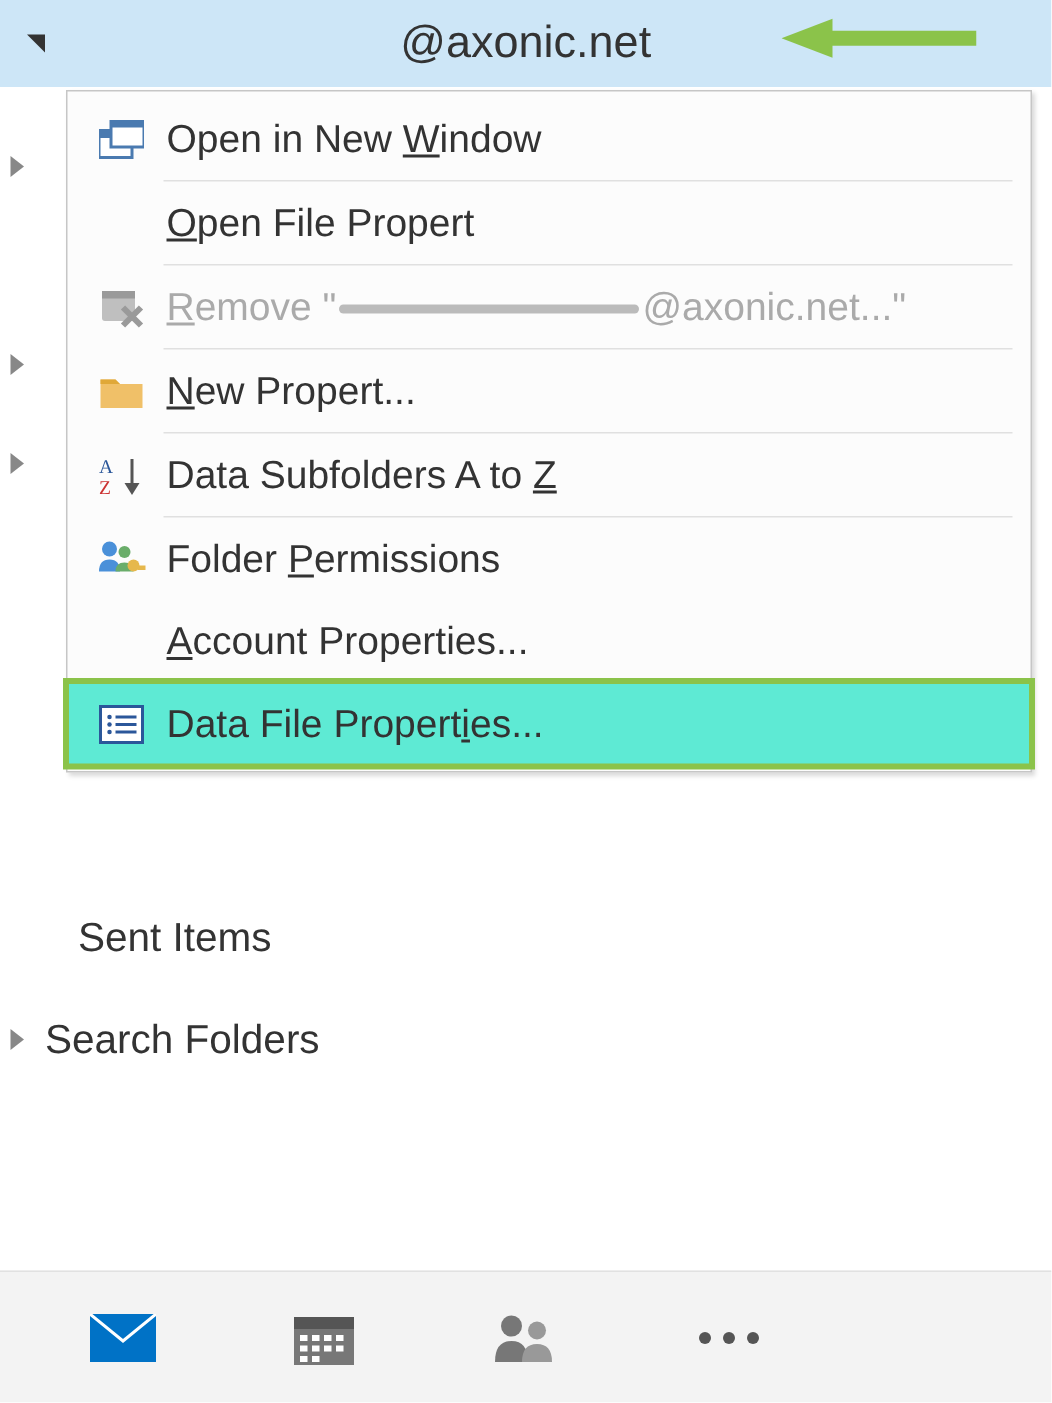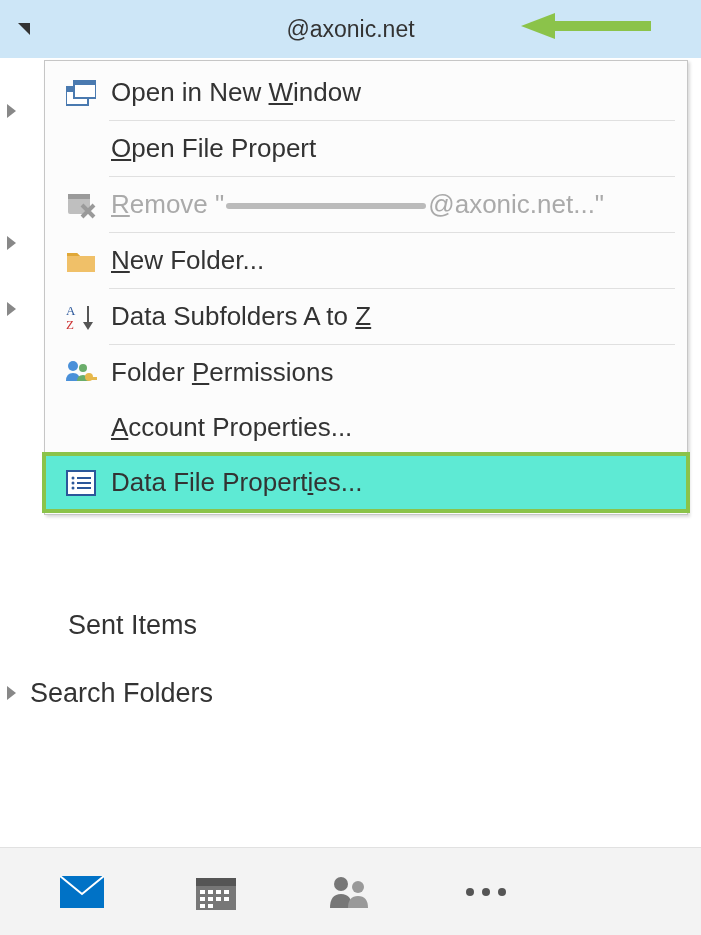--- a/index.html
+++ b/index.html
@@ -23,21 +23,21 @@
     }
     .caret-expanded {
       width: 0; height: 0;
       border-left: 12px solid transparent;
       border-top: 12px solid #333;
       margin-right: 10px;
     }
     .account-title {
       flex: 1;
       text-align: center;
-      font-size: 23px;
+      font-size: 30px;
       color: #333;
       position: absolute;
       left: 50%;
       transform: translateX(-50%);
     }
     .arrow-annotation {
       position: absolute;
       right: 50px;
       top: 50%;
       transform: translateY(-50%);
@@ -188,21 +188,21 @@
   <div class="menu-sep"></div>
 
   <div class="menu-item">
     <div class="menu-icon">
       <svg width="30" height="24" viewBox="0 0 30 24">
         <path d="M1 4 L11 4 L14 7 L29 7 L29 23 L1 23 Z" fill="#f0c068"></path>
         <path d="M1 4 L11 4 L14 7 L1 7 Z" fill="#e0a838"></path>
       </svg>
     </div>
     <span class="menu-label">
-      <span></span><span class="underline">N</span><span>ew Folder...</span>
+      <span></span><span class="underline">N</span><span>ew Propert...</span>
     </span>
   </div>
 
   <div class="menu-sep"></div>
 
 
   <div class="menu-item">
     <div class="menu-icon">
       <svg width="30" height="28" viewBox="0 0 30 28">
         <text x="0" y="12" font-size="13" fill="#2b579a" font-family="Segoe UI">A</text>
@@ -254,21 +254,21 @@
       </svg>
     </div>
     <span class="menu-label">
       <span>Data File Propert</span><span class="underline">i</span><span>es...</span>
     </span>
   </div>
 
 </div>
 
 <div class="below-menu">
-  <div class="tree-row" style="padding-left:52px;margin-left:16px;">
+  <div class="tree-row" style="padding-left:52px;">
     <span>Sent Items</span>
   </div>
   <div style="height:18px;"></div>
   <div class="tree-row">
     <div class="tree-caret"></div>
     <span>Search Folders</span>
   </div>
 </div>
 
 <div class="nav-bar">

